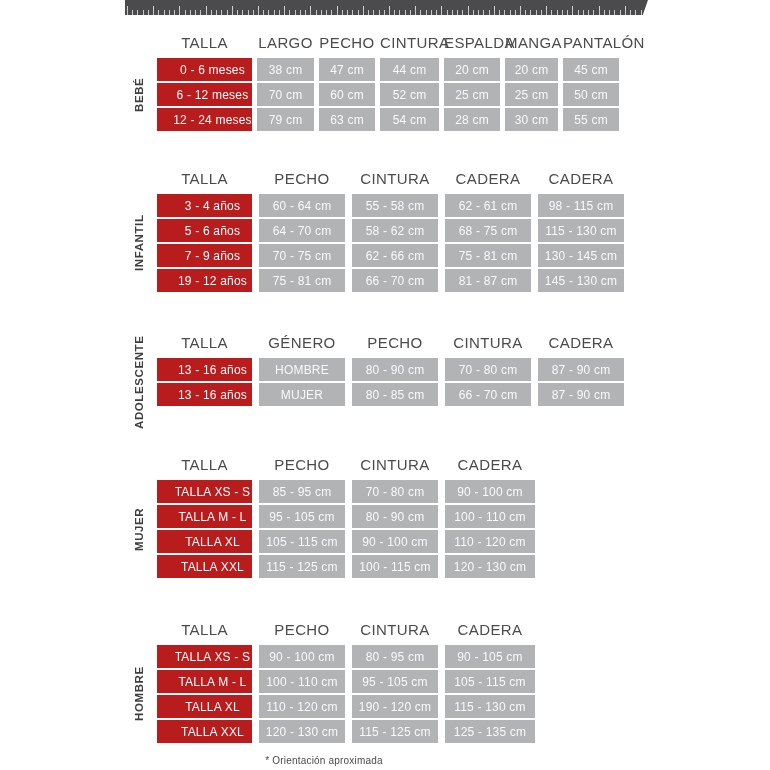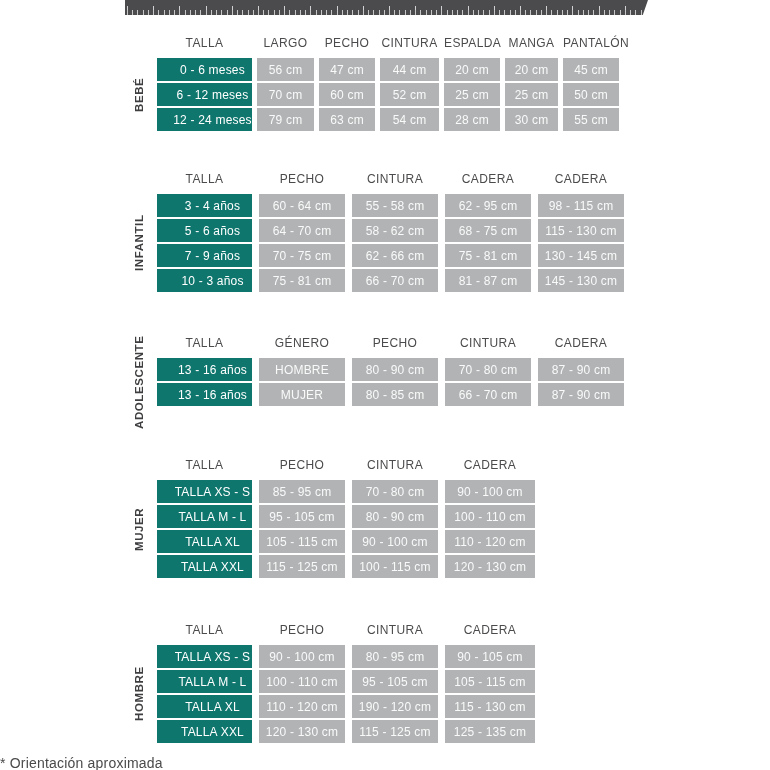--- a/index.html
+++ b/index.html
@@ -21,39 +21,39 @@
     content:""; position:absolute; left:2px; bottom:0; height:5px; width:100%;
     background:repeating-linear-gradient(90deg, #c6c6c6 0 1px, transparent 1px 5.24px);
   }
   .block { position:absolute; left:157px; }
   .grid { display:grid; column-gap:5px; row-gap:2px; }
   .cols7 { grid-template-columns:95px 57px 56px 59px 56px 53px 56px; }
   .cols5 { grid-template-columns:95px 86px 86px 86px 86px; column-gap:7px; }
   .cols4 { grid-template-columns:95px 86px 86px 90px; column-gap:7px; }
   .hdr { margin-bottom:8px; }
   .hcell {
-    font-size:12px; color:#4b4b4d; text-align:center; letter-spacing:.4px;
+    font-size:15px; color:#4b4b4d; text-align:center; letter-spacing:.4px;
     white-space:nowrap; line-height:14px;
   }
-  .lcell { background:#0f766e; color:#ffffff;padding-left:16px; }
+  .lcell { background:#b91c1c; color:#ffffff;padding-left:16px; }
   .vcell { background:#b1b3b4; color:#fafafa; }
   .lcell,.vcell {
     height:23px; display:flex; align-items:center; justify-content:center;
     font-size:12px; white-space:nowrap; letter-spacing:.2px;
   }
   .vlabel {
     position:absolute; left:-31px; width:26px;
     display:flex; align-items:center; justify-content:center;
     writing-mode:vertical-rl; transform:rotate(180deg);
     font-size:11.5px; font-weight:bold; color:#3e3e40;
     letter-spacing:.6px; white-space:nowrap;
   }
   .footnote {
-    position:absolute; top:755px; left:0; width:648px; text-align:left;
-    font-size:14px; color:#4a4a4a; letter-spacing:.2px;
+    position:absolute; top:755px; left:0; width:648px; text-align:center;
+    font-size:10px; color:#4a4a4a; letter-spacing:.2px;
   }
 </style>
 </head>
 <body>
 
 <div class="page">
 
   <div class="ruler"></div>
 
   <div class="block" style="top:36px">
@@ -62,21 +62,21 @@
         <div class="hcell">TALLA</div>
         <div class="hcell">LARGO</div>
         <div class="hcell">PECHO</div>
         <div class="hcell">CINTURA</div>
         <div class="hcell">ESPALDA</div>
         <div class="hcell">MANGA</div>
         <div class="hcell">PANTALÓN</div>
       </div>
     <div class="body grid cols7">
         <div class="lcell">0 - 6 meses</div>
-        <div class="vcell">56 cm</div>
+        <div class="vcell">38 cm</div>
         <div class="vcell">47 cm</div>
         <div class="vcell">44 cm</div>
         <div class="vcell">20 cm</div>
         <div class="vcell">20 cm</div>
         <div class="vcell">45 cm</div>
         <div class="lcell">6 - 12 meses</div>
         <div class="vcell">70 cm</div>
         <div class="vcell">60 cm</div>
         <div class="vcell">52 cm</div>
         <div class="vcell">25 cm</div>
@@ -98,33 +98,33 @@
         <div class="hcell">TALLA</div>
         <div class="hcell">PECHO</div>
         <div class="hcell">CINTURA</div>
         <div class="hcell">CADERA</div>
         <div class="hcell">CADERA</div>
       </div>
     <div class="body grid cols5">
         <div class="lcell">3 - 4 años</div>
         <div class="vcell">60 - 64 cm</div>
         <div class="vcell">55 - 58 cm</div>
-        <div class="vcell">62 - 95 cm</div>
+        <div class="vcell">62 - 61 cm</div>
         <div class="vcell">98 - 115 cm</div>
         <div class="lcell">5 - 6 años</div>
         <div class="vcell">64 - 70 cm</div>
         <div class="vcell">58 - 62 cm</div>
         <div class="vcell">68 - 75 cm</div>
         <div class="vcell">115 - 130 cm</div>
         <div class="lcell">7 - 9 años</div>
         <div class="vcell">70 - 75 cm</div>
         <div class="vcell">62 - 66 cm</div>
         <div class="vcell">75 - 81 cm</div>
         <div class="vcell">130 - 145 cm</div>
-        <div class="lcell">10 - 3 años</div>
+        <div class="lcell">19 - 12 años</div>
         <div class="vcell">75 - 81 cm</div>
         <div class="vcell">66 - 70 cm</div>
         <div class="vcell">81 - 87 cm</div>
         <div class="vcell">145 - 130 cm</div>
       </div>
   </div>
 
   <div class="block" style="top:336px">
     <div class="vlabel" style="top:22px; height:48px">ADOLESCENTE</div>
     <div class="hdr grid cols5">

